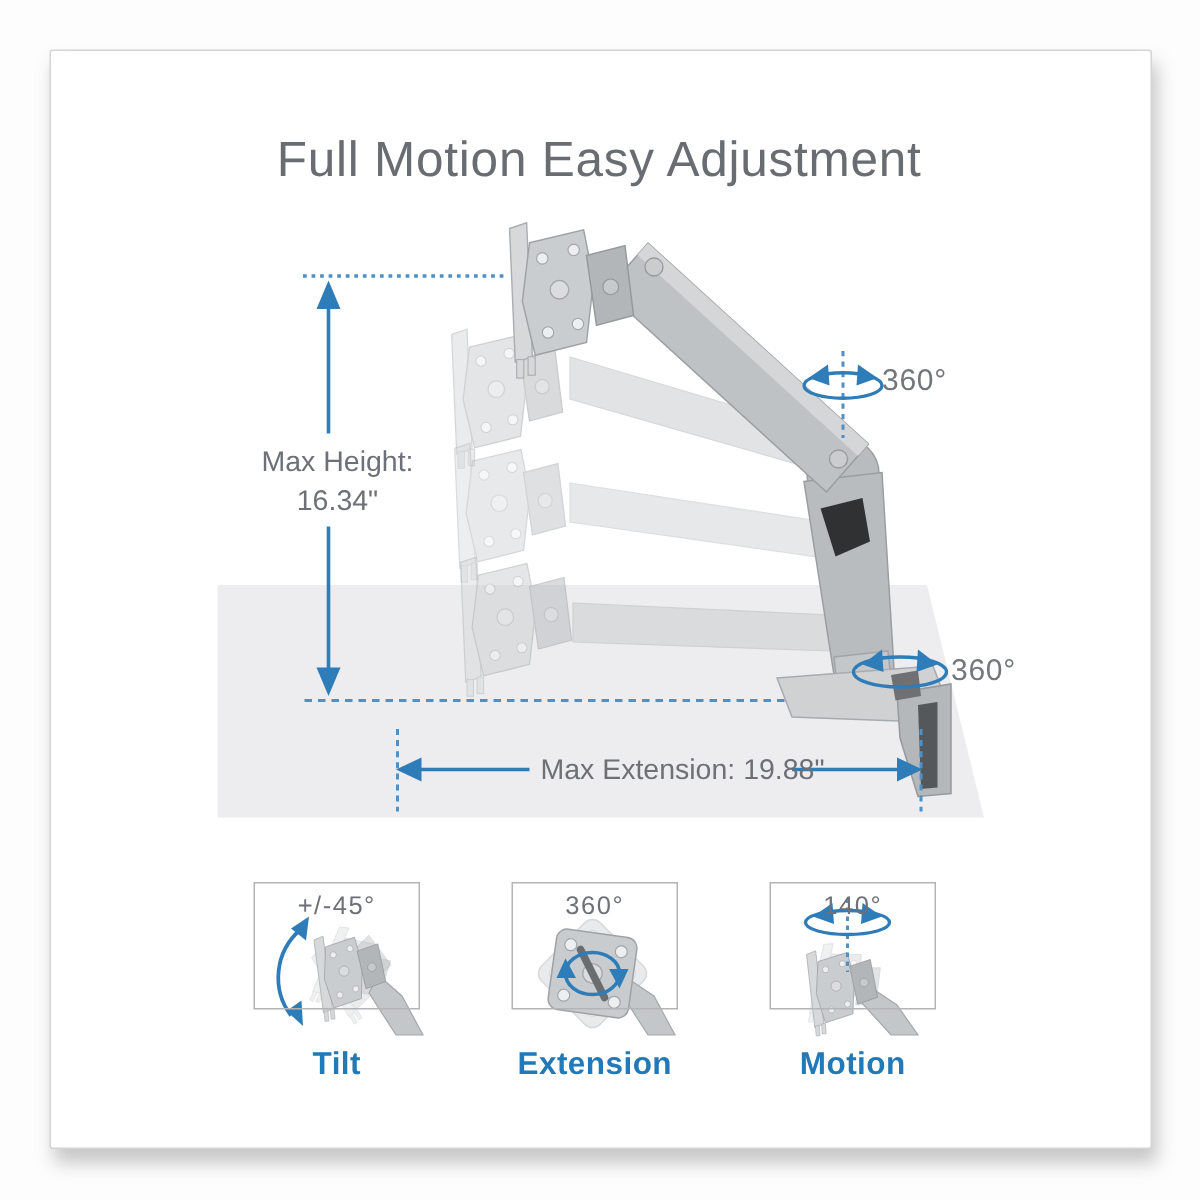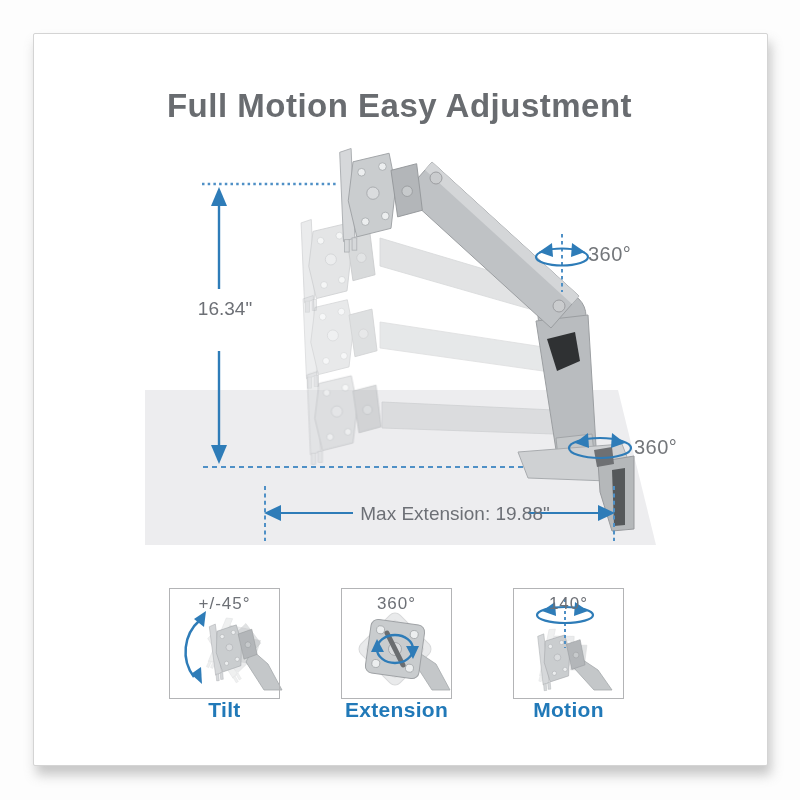--- a/index.html
+++ b/index.html
@@ -9,30 +9,30 @@
   }
   .card{
     position:absolute;left:33px;top:33px;width:733px;height:731px;
     background:#ffffff;border:1px solid #d4d4d4;border-radius:2px;
     box-shadow:3px 9px 12px rgba(110,110,110,.38);
   }
   svg.diagram{position:absolute;left:0;top:0;z-index:2;}
   .txt{position:absolute;z-index:3;color:#6b6e72;}
   .title{
     left:33px;top:87px;width:733px;text-align:center;
-    font-size:33px;font-weight:bold;letter-spacing:.5px;color:#696c70;
+    font-size:33px;font-weight:normal;letter-spacing:.5px;color:#696c70;
   }
   .dim-label{font-size:19px;line-height:26px;text-align:center;color:#6d7076;}
   .mh{left:140px;top:296px;width:170px;}
   .deg{font-size:20px;color:#73767a;letter-spacing:.5px;}
   .deg-arm{left:588px;top:243px;}
   .deg-base{left:634px;top:436px;}
   .ext{left:350px;top:503px;width:210px;text-align:center;font-size:19px;color:#6d7076;}
   .fbox{
-    position:absolute;z-index:3;top:588px;width:111px;height:111px;
+    position:absolute;z-index:3;top:588px;width:111px;height:85px;
     box-sizing:border-box;border:1px solid #b3b4b6;background:transparent;
   }
   .fbox .angle{
     margin-top:5px;text-align:center;font-size:17px;color:#6d7076;letter-spacing:1px;
   }
   .cap{
     position:absolute;z-index:3;top:698px;width:111px;text-align:center;
     font-size:21px;font-weight:bold;color:#2179b8;letter-spacing:.3px;
   }
   .b1{left:169px;} .b2{left:341px;} .b3{left:513px;}
@@ -159,20 +159,21 @@
     <line x1="565" y1="599" x2="565" y2="648" stroke="#4f90c6" stroke-width="2" stroke-dasharray="3,3"></line>
     <ellipse cx="565" cy="615" rx="28" ry="8" fill="none" stroke="#2e7cb8" stroke-width="2.2"></ellipse>
     <polygon points="555,602 542,611 556,616" fill="#2e7cb8"></polygon>
     <polygon points="575,602 588,611 574,616" fill="#2e7cb8"></polygon>
   </g>
 </svg>
 
 <div class="txt title">Full Motion Easy Adjustment</div>
 
 <div class="txt dim-label mh">
+  <div>Max Height:</div>
   <div>16.34"</div>
 </div>
 
 <div class="txt deg deg-arm">360°</div>
 <div class="txt deg deg-base">360°</div>
 
 <div class="txt ext">Max Extension: 19.88"</div>
 
 <div class="fbox b1">
   <div class="angle">+/-45°</div>

